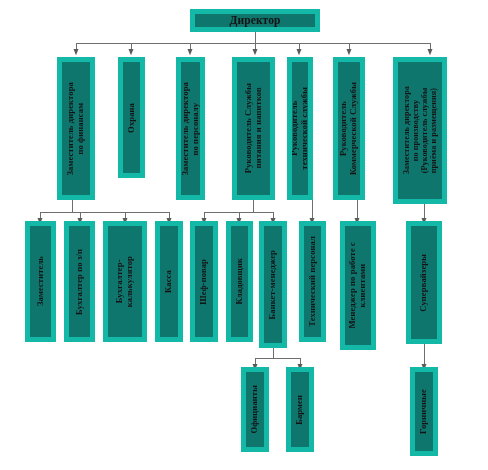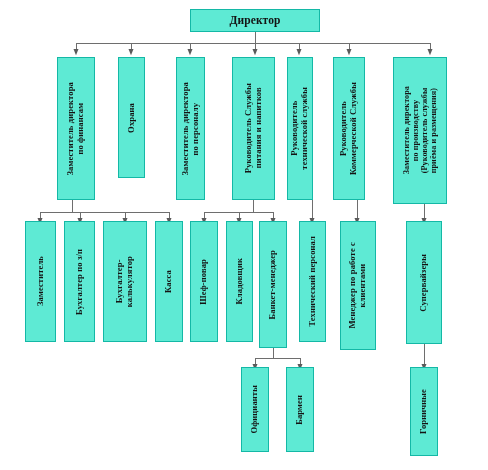--- a/index.html
+++ b/index.html
@@ -9,22 +9,22 @@
     font-family:"Liberation Serif", serif;
     color:#1a1a1a;
     overflow:hidden;
   }
   #chart{position:relative;width:488px;height:470px;}
   svg.lines{position:absolute;left:0;top:0;width:488px;height:470px;}
 
   .node{
     position:absolute;
     box-sizing:border-box;
-    border:1px solid #14b8a6;
-    background:#5eead4;
+    border:5px solid #14b8a6;
+    background:#0f766e;
     display:flex;
     align-items:center;
     justify-content:center;
     overflow:hidden;
   }
   .node .lbl{
     display:block;
     text-align:center;
     font-weight:bold;
     line-height:1.12;

